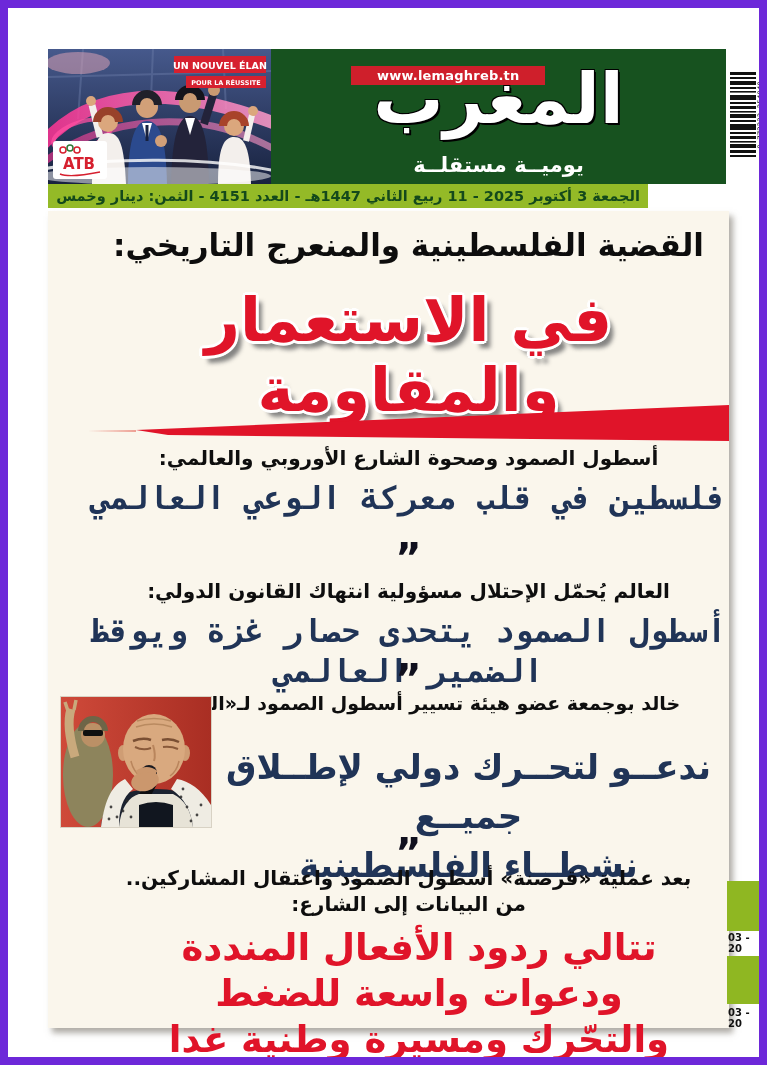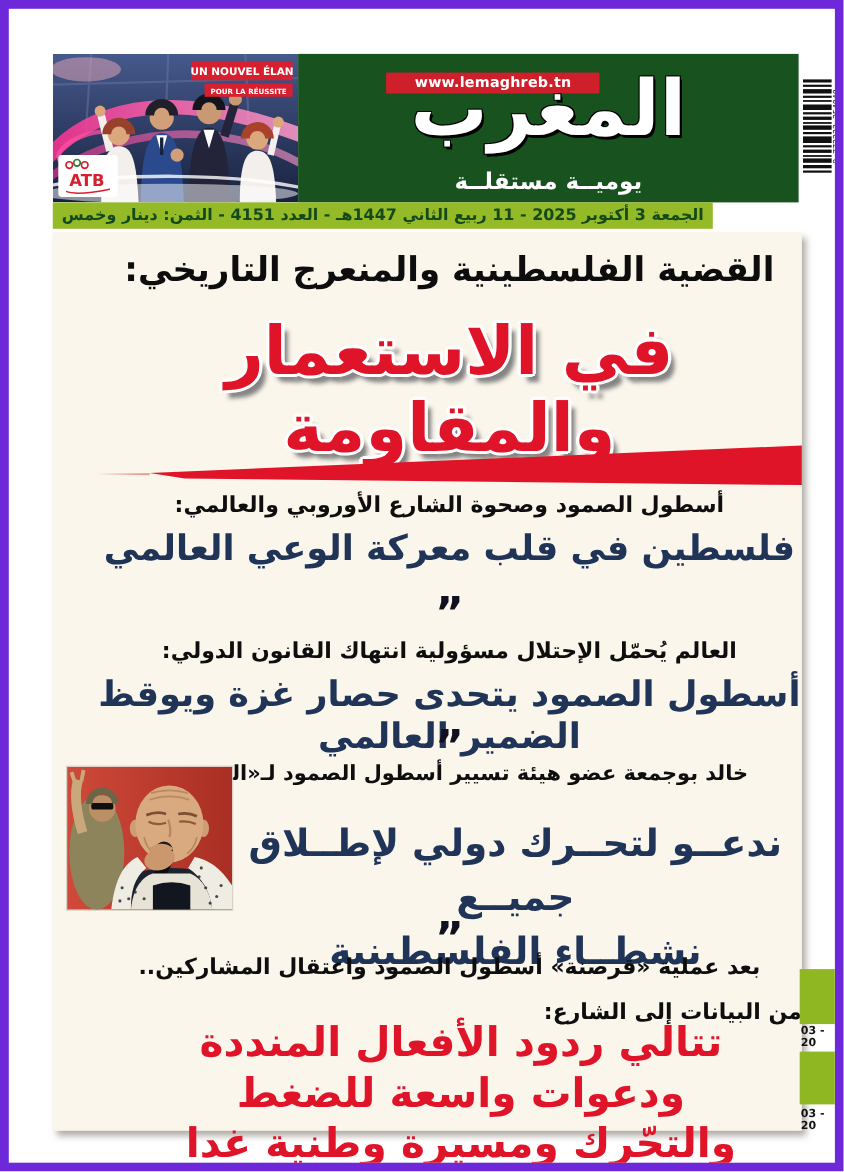--- a/index.html
+++ b/index.html
@@ -25,35 +25,35 @@
   
   .content{position:absolute;left:40px;top:203px;width:681px;height:817px;background:#faf6ec;
     box-shadow:4px 5px 6px rgba(110,104,92,.55);}
   .blk{position:absolute;left:0;right:0;text-align:center;direction:rtl;padding-left:40px;}
   .lead-kicker{top:16px;font-size:31px;font-weight:bold;color:#0d0d0d;}
   .lead-headline{top:74px;font-size:61px;font-weight:bold;color:#e01429;line-height:1.15;
     text-shadow:-2px -2px 0 #fff,2px -2px 0 #fff,-2px 2px 0 #fff,2px 2px 0 #fff,
       -3px 0 0 #fff,3px 0 0 #fff,0 -3px 0 #fff,0 3px 0 #fff,6px 7px 4px rgba(110,110,110,.85);}
   .wedge{position:absolute;left:0;top:193px;width:681px;height:42px;}
   .kicker{font-size:20px;font-weight:bold;color:#0e0e0e;}
-  .navy{font-weight:bold;color:#203457;}
+  .navy{font-weight:bold;color:#203457;font-family:Liberation Mono, monospace;}
   .s1-kicker{top:235px;}
   .s1-headline{top:268px;font-size:32px;}
   .q1{top:334px;}
   .s2-kicker{top:368px;}
   .s2-headline{top:401px;font-size:32px;}
   .q2{top:455px;}
   .s3-kicker{top:481px;font-size:19px;}
   .quote{font-size:40px;font-weight:bold;color:#10101e;line-height:26px;direction:ltr;}
   .photo{position:absolute;left:12px;top:485px;width:150px;height:130px;border:1px solid #d8d2c4;}
   .s3-headline{position:absolute;left:168px;right:8px;top:517px;text-align:center;direction:rtl;
     font-size:34px;font-weight:bold;color:#203457;line-height:49px;margin-top:15px;}
   .q3{top:629px;}
   .s4-kicker1{top:655px;}
-  .s4-kicker2{top:696px;text-align:right;}
+  .s4-kicker2{top:681px;}
   .s4-headline{top:714px;font-size:37px;font-weight:bold;color:#e01429;line-height:46px;margin-left:21px;}
   
   .tab{position:absolute;right:0;width:32px;background:#8fb722;}
   .tab1{top:873px;height:50px;}
   .tab2{top:948px;height:48px;}
   .tab-label{position:absolute;right:0;width:31px;font-size:10px;font-weight:bold;color:#111;
     line-height:11px;white-space:nowrap;overflow:hidden;text-align:left;padding-left:3px;}
   .tl1{top:924px;}
   .tl2{top:999px;}
 </style>

